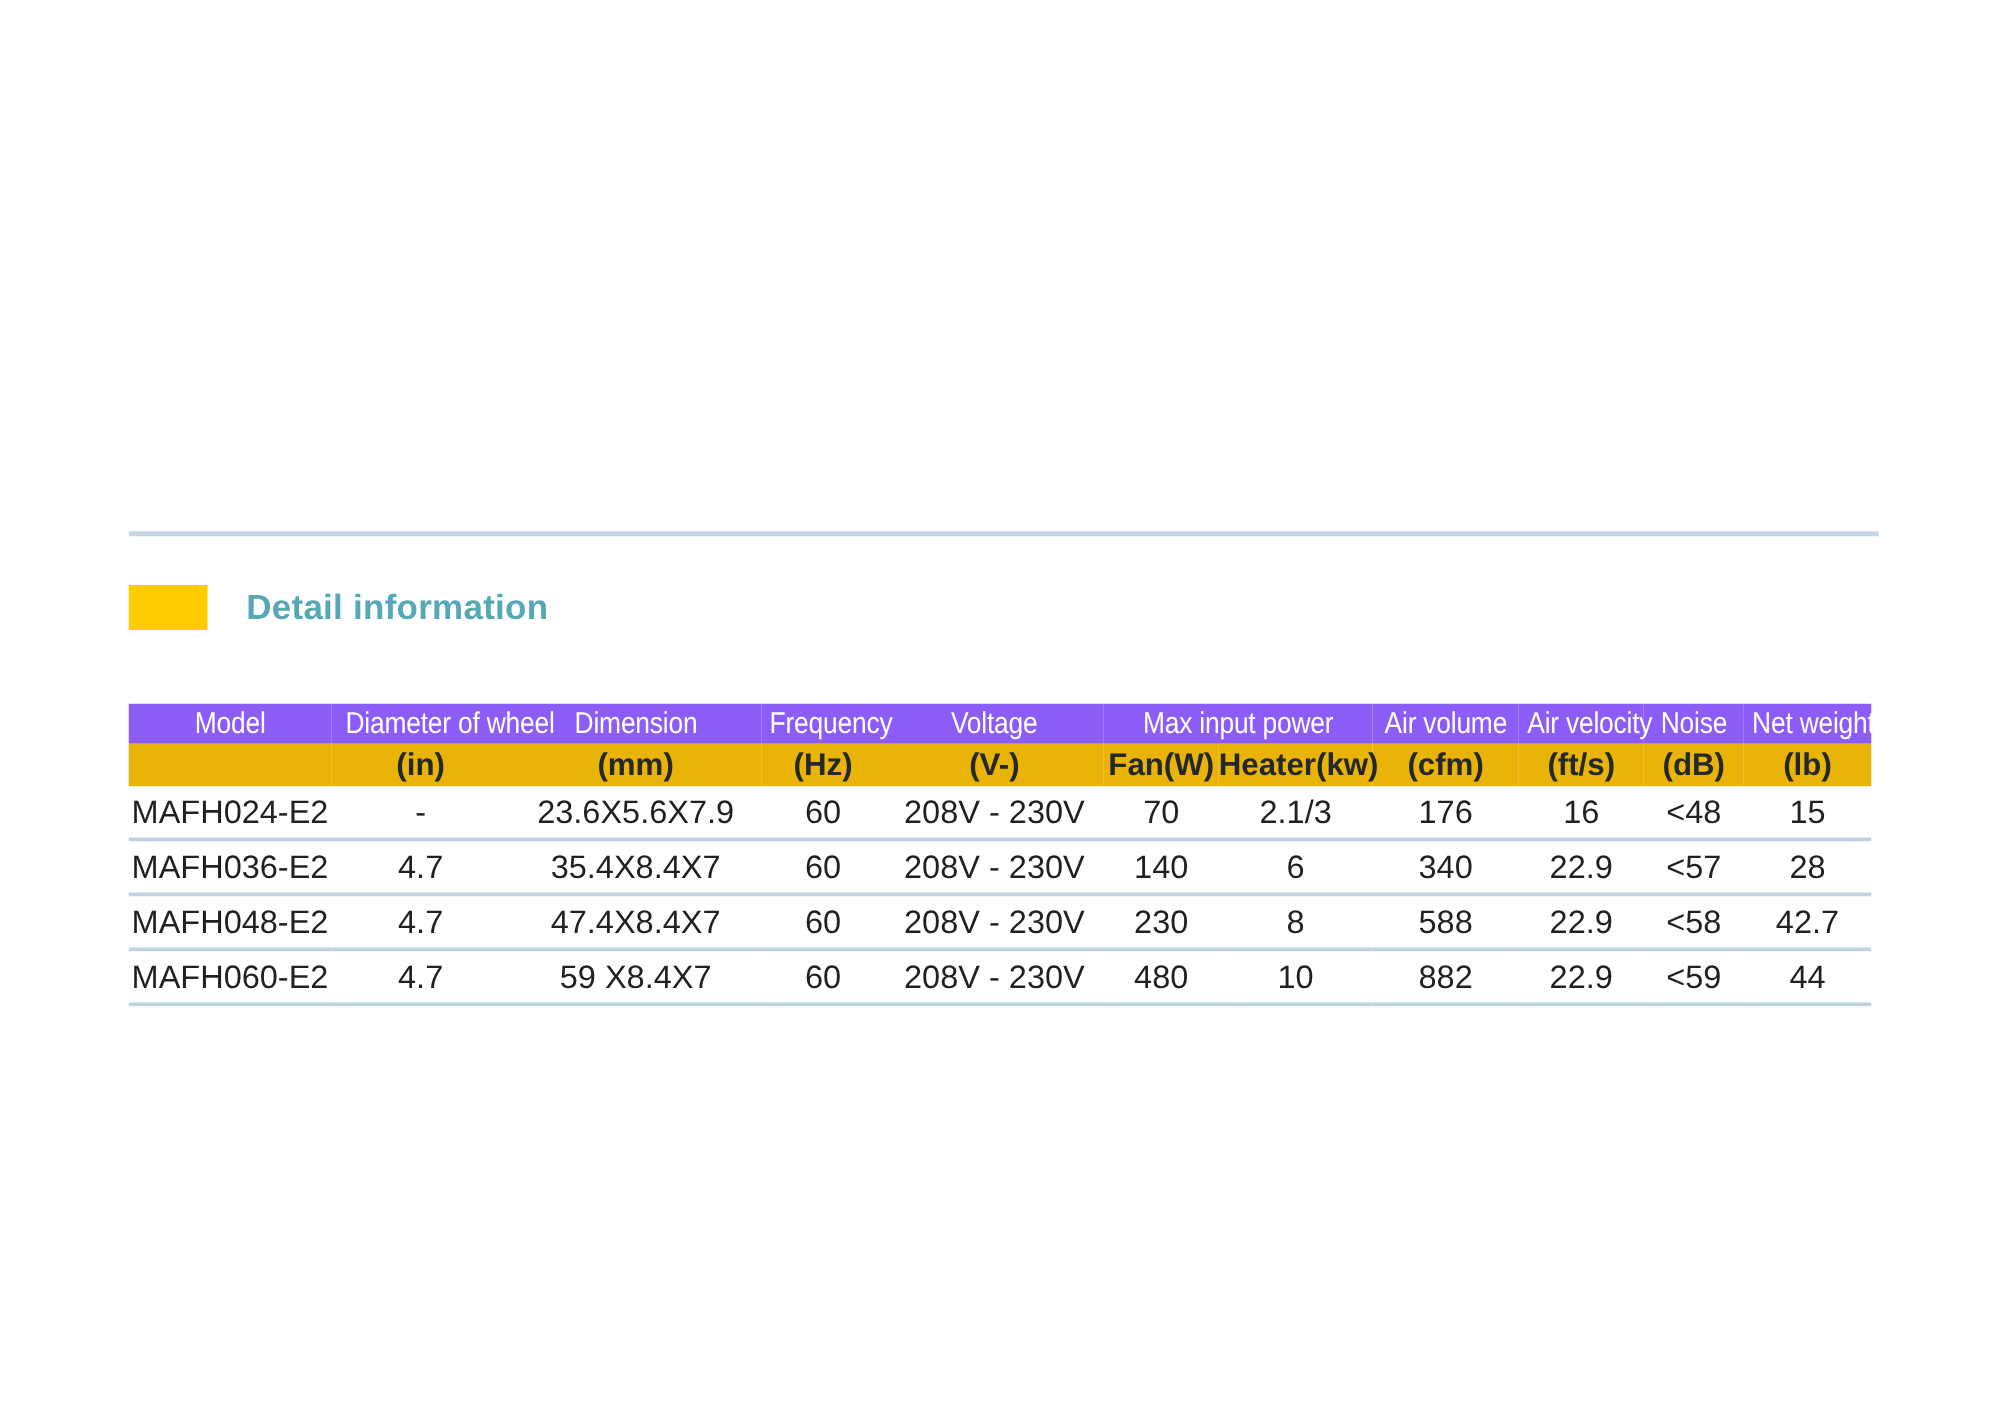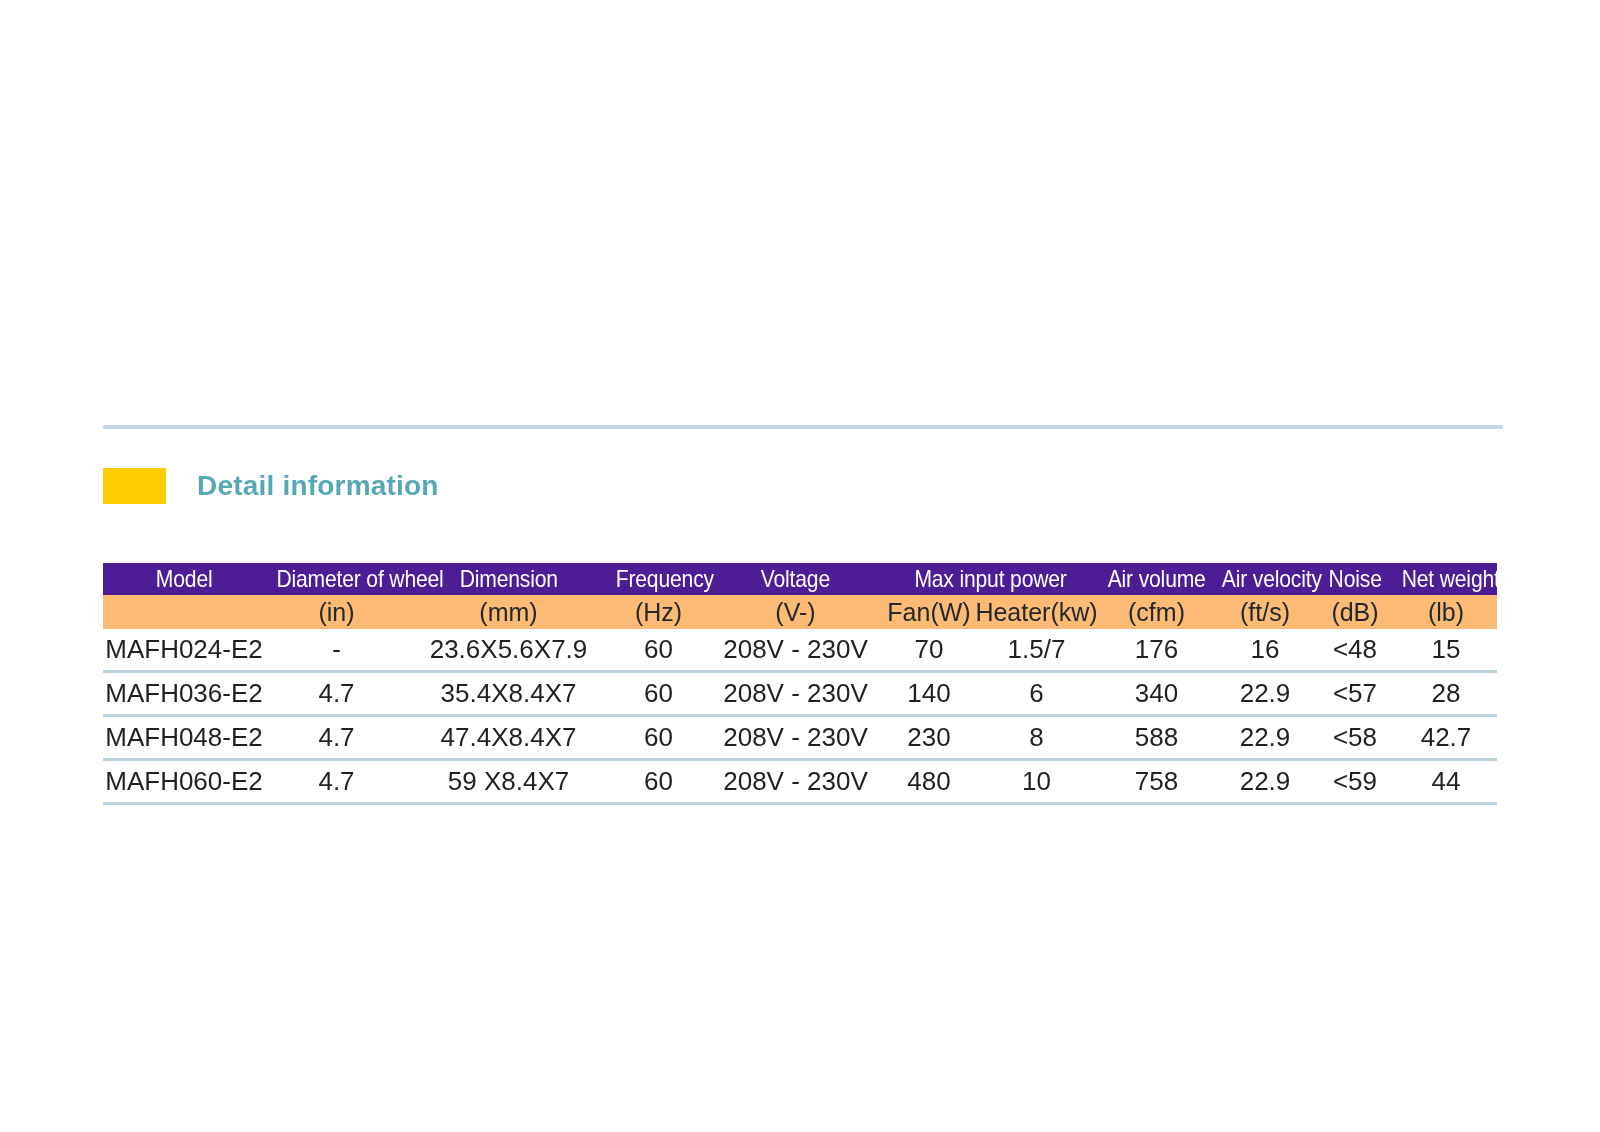--- a/index.html
+++ b/index.html
@@ -72,41 +72,41 @@
   }
   table.spec th, table.spec td {
     padding: 0;
     margin: 0;
     text-align: center;
     vertical-align: middle;
   }
 
   
   .hrow1 th {
-    background: #4c1d95;
+    background: #8b5cf6;
     color: #ffffff;
     font-weight: normal;
     font-size: 24px;
     height: 32px;
     line-height: 32px;
     font-stretch: condensed;
     transform-origin: center;
     white-space: nowrap;
     letter-spacing: -0.2px;
   }
   .hrow1 th span.lbl {
     display: inline-block;
     transform: scaleX(0.88);
   }
 
   
   .hrow2 th {
-    background: #fdba74;
+    background: #eab308;
     color: #23282c;
-    font-weight: normal;
+    font-weight: bold;
     font-size: 25px;
     height: 34px;
     line-height: 34px;
     white-space: nowrap;
   }
 
   
   tbody tr td {
     font-size: 26px;
     color: #231f20;
@@ -190,21 +190,21 @@
         </tr>
       </thead>
       <tbody>
         <tr>
           <td class="model">MAFH024-E2</td>
           <td>-</td>
           <td>23.6X5.6X7.9</td>
           <td>60</td>
           <td>208V - 230V</td>
           <td>70</td>
-          <td>1.5/7</td>
+          <td>2.1/3</td>
           <td>176</td>
           <td>16</td>
           <td>&lt;48</td>
           <td>15</td>
         </tr>
         <tr>
           <td class="model">MAFH036-E2</td>
           <td>4.7</td>
           <td>35.4X8.4X7</td>
           <td>60</td>
@@ -230,21 +230,21 @@
           <td>42.7</td>
         </tr>
         <tr>
           <td class="model">MAFH060-E2</td>
           <td>4.7</td>
           <td>59 X8.4X7</td>
           <td>60</td>
           <td>208V - 230V</td>
           <td>480</td>
           <td>10</td>
-          <td>758</td>
+          <td>882</td>
           <td>22.9</td>
           <td>&lt;59</td>
           <td>44</td>
         </tr>
       </tbody>
     </table>
   </div>
 
 </div>
 

